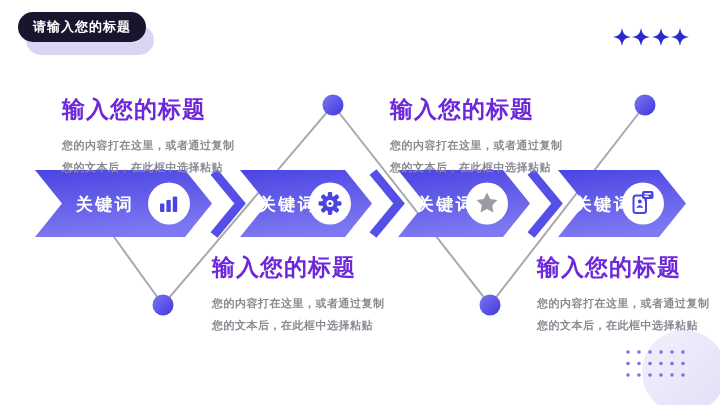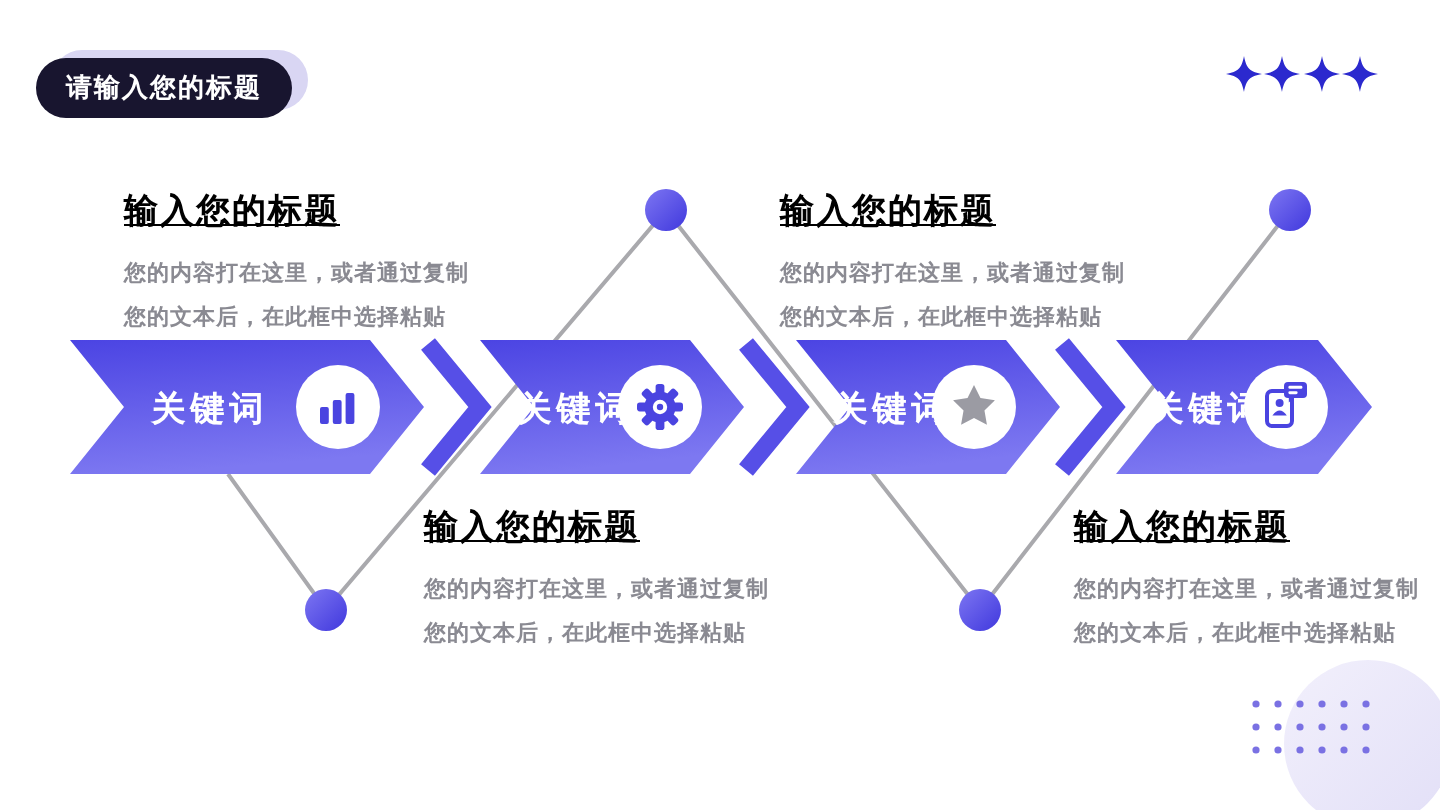--- a/index.html
+++ b/index.html
@@ -1,30 +1,30 @@
 <!DOCTYPE html>
 <html><head>
 <meta charset="utf-8">
 <style>
   html,body{margin:0;padding:0;}
   body{font-family:"Liberation Sans","DejaVu Sans",sans-serif;background:#e8e8e8;}
   .slide{position:relative;width:720px;height:405px;background:#ffffff;overflow:hidden;}
 
   
   .pill-back{position:absolute;left:26px;top:25px;width:128px;height:30px;border-radius:15px;background:#d9d6f3;}
-  .pill{position:absolute;left:18px;top:29px;width:128px;height:30px;border-radius:15px;background:#18152f;
+  .pill{position:absolute;left:18px;top:12px;width:128px;height:30px;border-radius:15px;background:#18152f;
         display:flex;align-items:center;justify-content:center;}
   .pill span{color:#ffffff;font-size:13px;font-weight:bold;letter-spacing:1px;white-space:nowrap;}
 
   
   .diagram{position:absolute;left:0;top:0;}
 
   
   .tblock{position:absolute;width:220px;}
-  .tblock h3{margin:0 0 9px 0;font-size:17px;font-weight:bold;color:#000000;letter-spacing:1px;text-decoration:underline;}
+  .tblock h3{margin:0 0 9px 0;font-size:23px;font-weight:bold;color:#6d28d9;letter-spacing:1px;}
   .tblock p{margin:0;font-size:11px;line-height:22px;color:#8a8a92;letter-spacing:0.5px;font-weight:bold;}
   .tb-tl{left:62px;top:94px;}
   .tb-tr{left:390px;top:94px;}
   .tb-bl{left:212px;top:252px;}
   .tb-br{left:537px;top:252px;}
 
   .kw-label{font-size:17px;font-weight:bold;letter-spacing:2.5px;fill:#ffffff;}
 </style>
 </head>
 <body>

